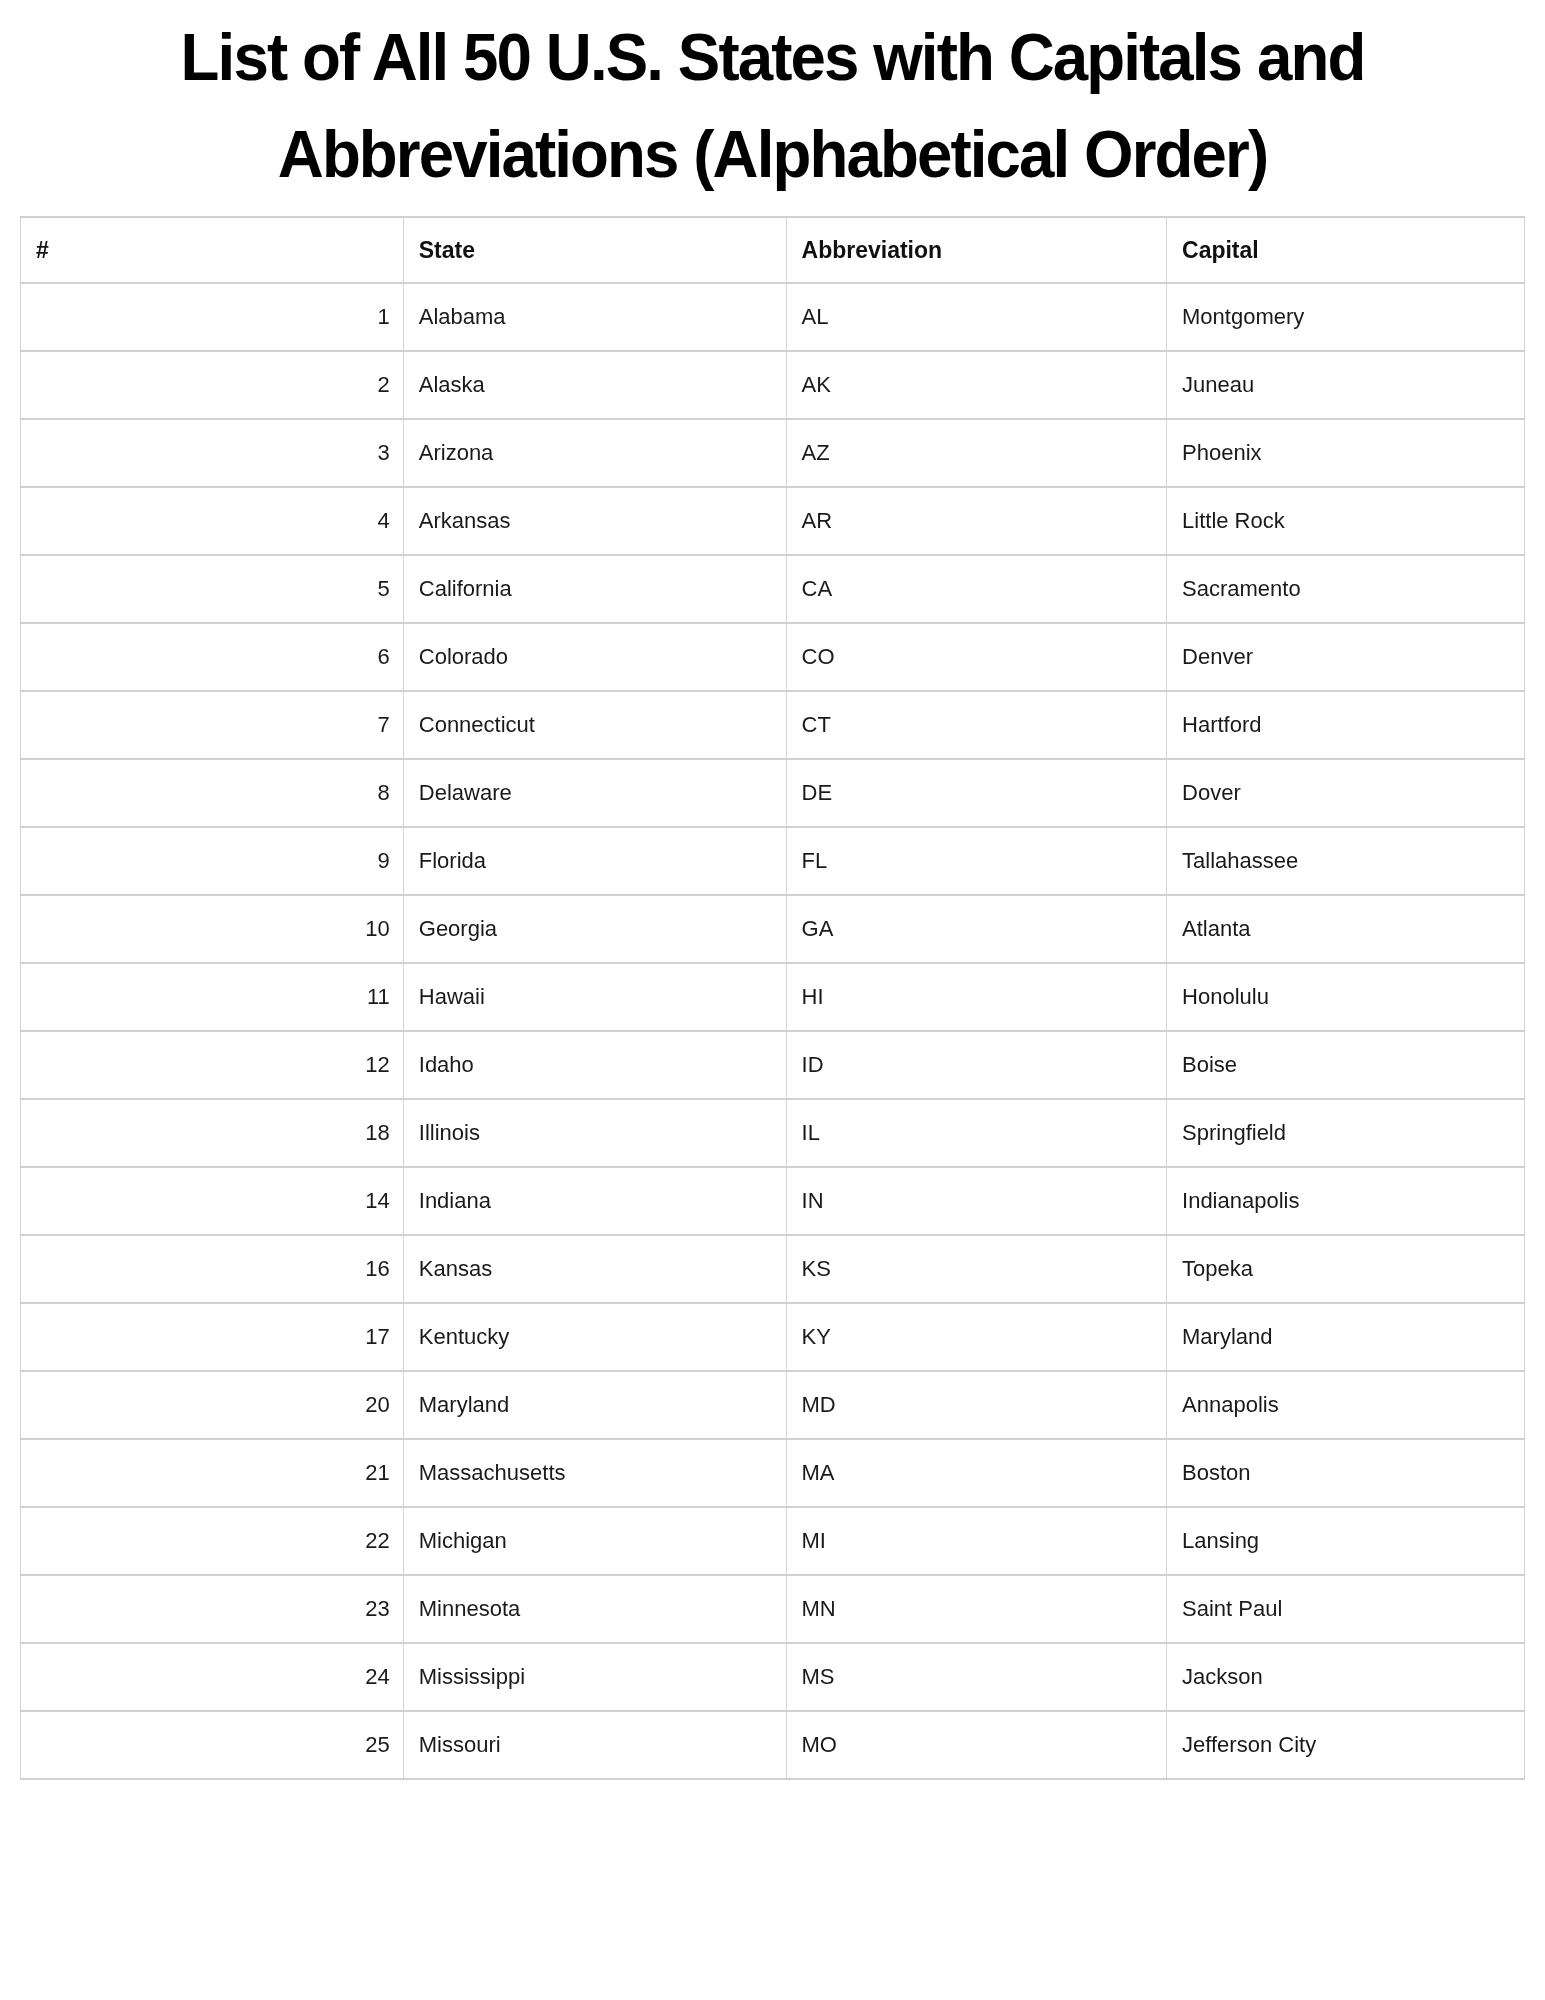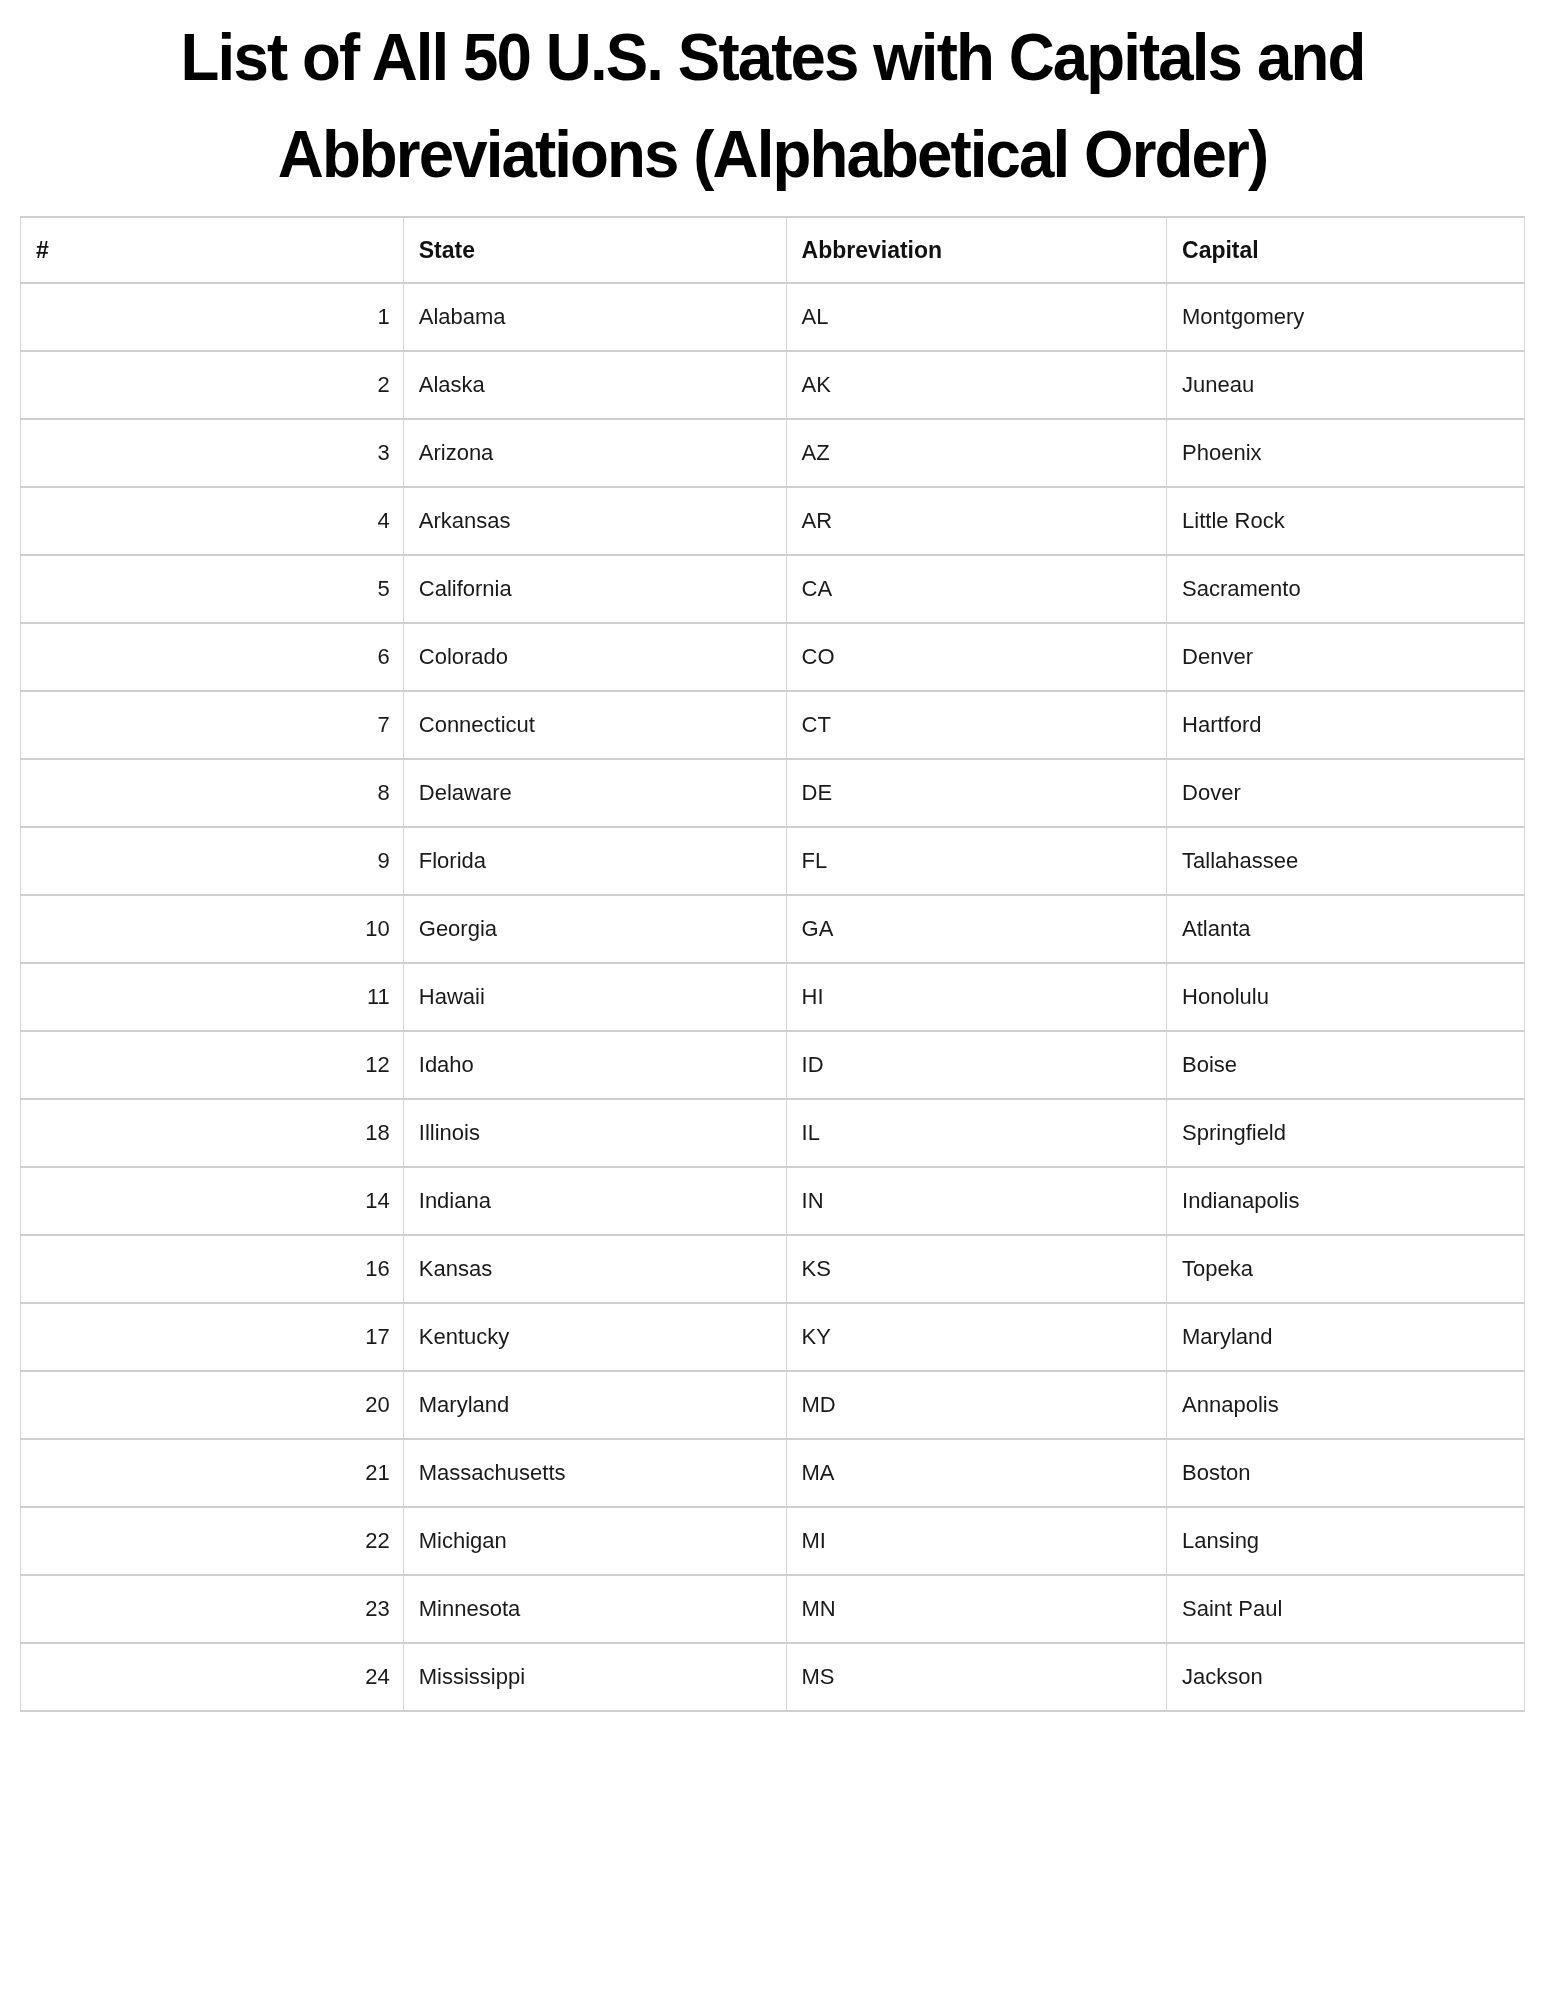--- a/index.html
+++ b/index.html
@@ -223,17 +223,23 @@
             <td>Minnesota</td>
             <td>MN</td>
             <td>Saint Paul</td>
           </tr>
           <tr>
             <td class="num">24</td>
             <td>Mississippi</td>
             <td>MS</td>
             <td>Jackson</td>
           </tr>
+          <tr>
+            <td class="num">25</td>
+            <td>Missouri</td>
+            <td>MO</td>
+            <td>Jefferson City</td>
+          </tr>
         </tbody>
     </table>
   </div>
 
 </div>
 
 </body></html>

